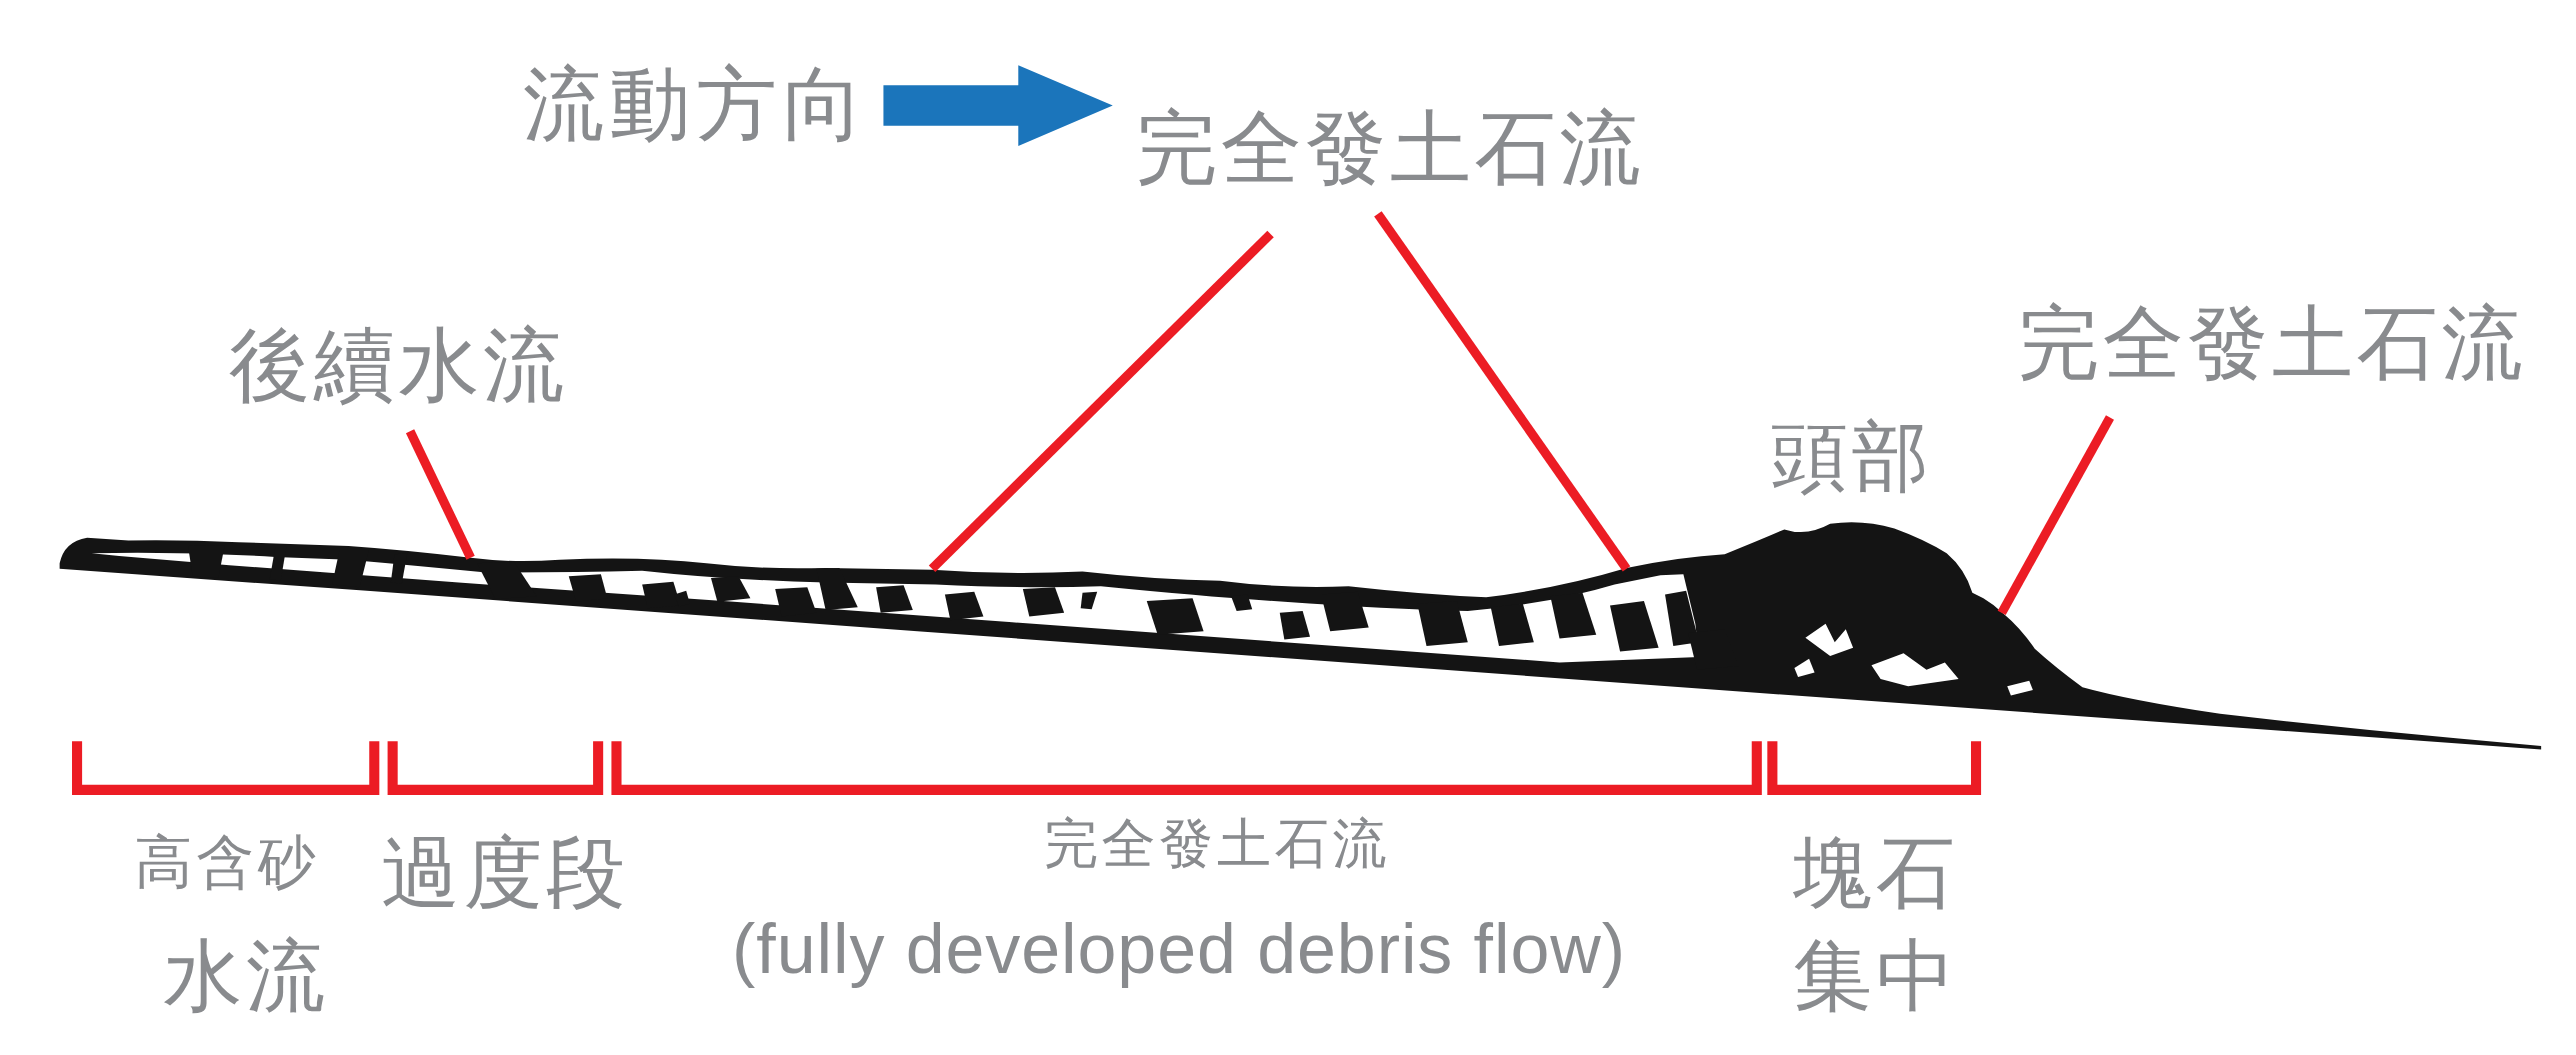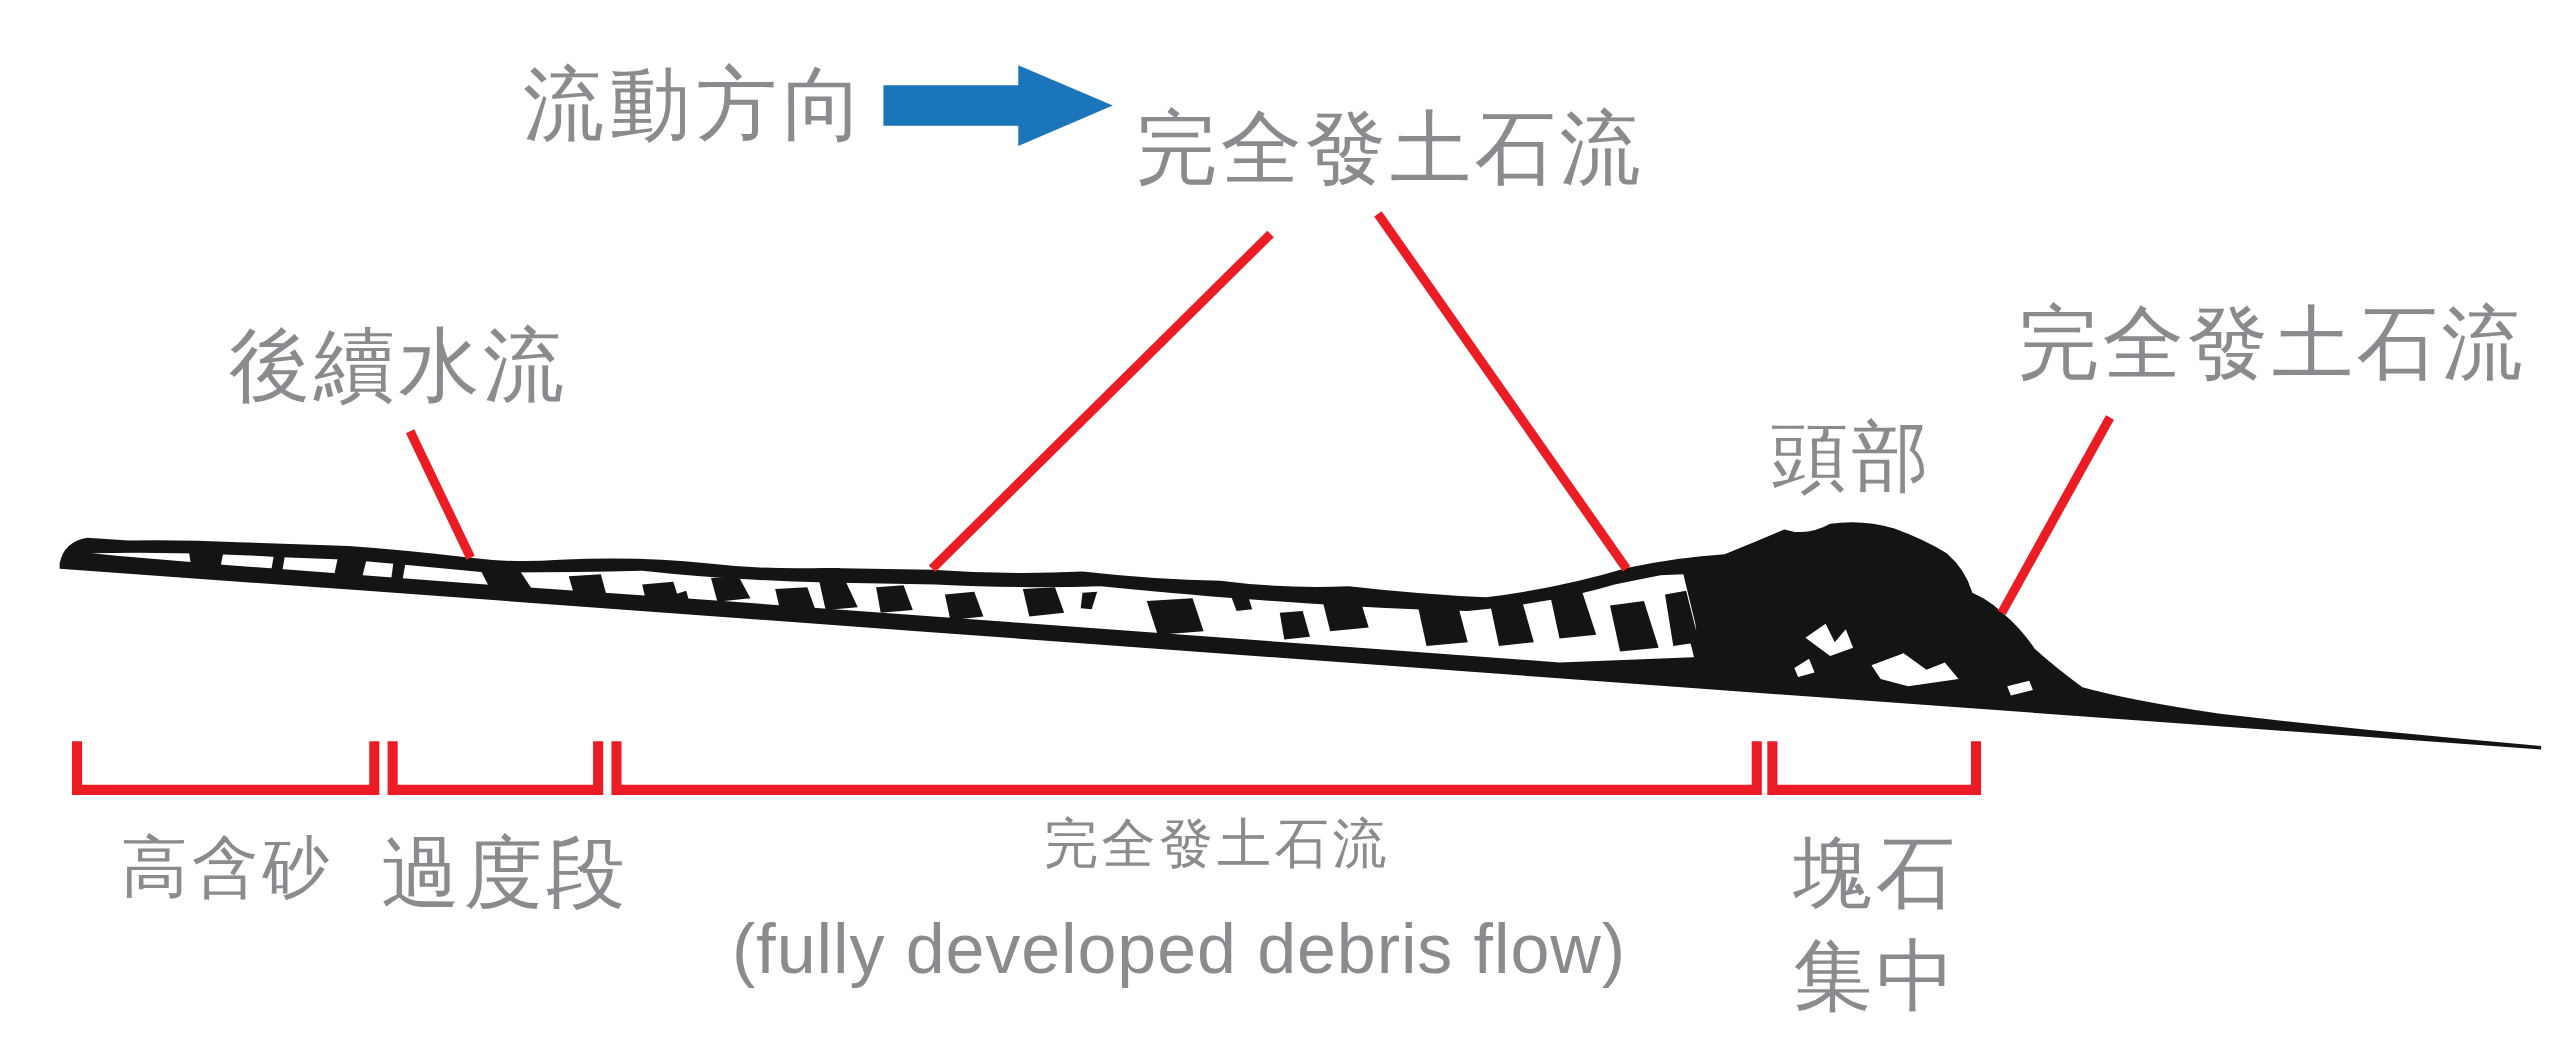--- a/index.html
+++ b/index.html
@@ -31,21 +31,22 @@
   <div class="lbl cjk" style="left:523px;top:64px;font-size:81px;letter-spacing:5.5px;">流動方向</div>
 
   <div class="lbl cjk" style="left:1136px;top:108px;">完全發土石流</div>
 
   <div class="lbl cjk" style="left:229px;top:325px;">後續水流</div>
 
   <div class="lbl cjk" style="left:1771px;top:418px;font-size:77px;">頭部</div>
 
   <div class="lbl cjk" style="left:2018px;top:303px;">完全發土石流</div>
 
-  <div class="lbl cjk center" style="left:227px;top:833px;font-size:67px;">高含砂</div>
+  <div class="lbl cjk center" style="left:227px;top:833px;font-size:58px;">高含砂</div>
+  <div class="lbl cjk center" style="left:246px;top:936px;font-size:79px;">水流</div>
 
   <div class="lbl cjk center" style="left:505px;top:833px;font-size:79px;">過度段</div>
 
   <div class="lbl cjk center" style="left:1179px;top:816px;font-size:54px;margin-left:38px;">完全發土石流</div>
   <div class="lbl en center" style="left:1179px;top:914px;">(fully developed debris flow)</div>
 
   <div class="lbl cjk center" style="left:1876px;top:833px;font-size:79px;">塊石</div>
   <div class="lbl cjk center" style="left:1876px;top:936px;font-size:79px;">集中</div>
 
   <svg class="svg-layer" viewBox="0 0 2808 1151">

